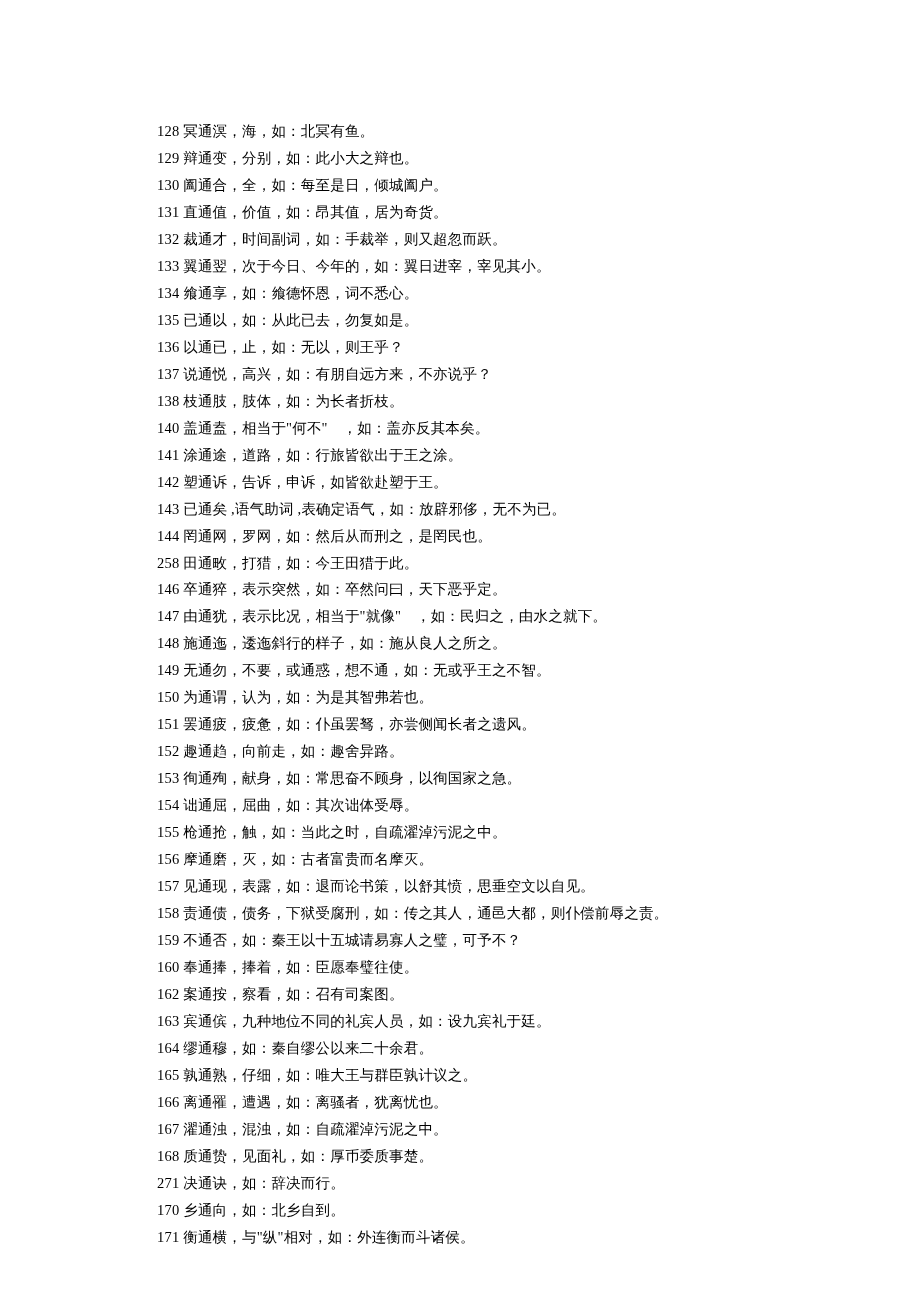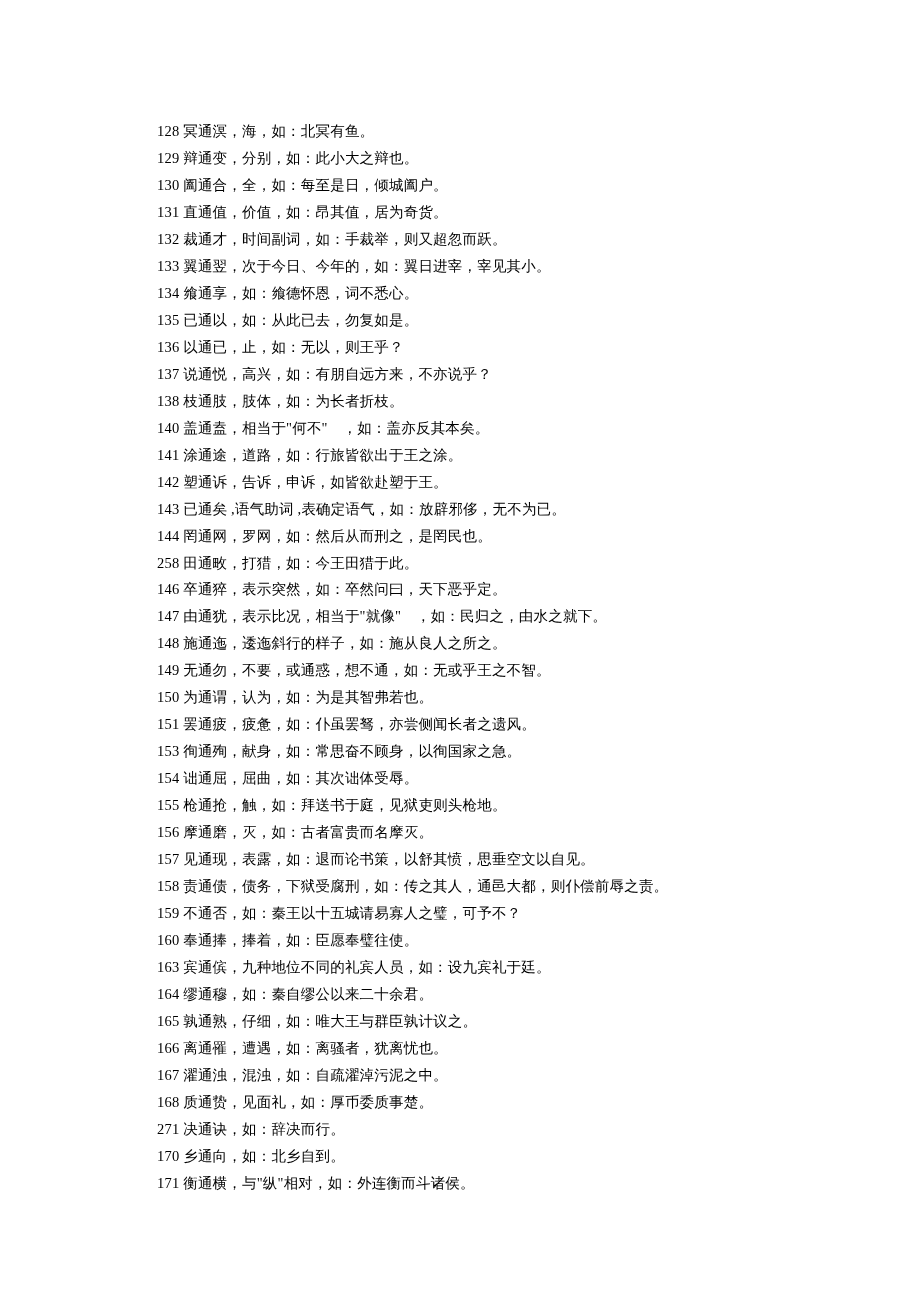--- a/index.html
+++ b/index.html
@@ -45,28 +45,30 @@
     <div class="entry"><span class="num">142</span> <span>塑通诉，告诉，申诉，如皆欲赴塑于王。</span></div>
     <div class="entry"><span class="num">143</span> <span>已通矣 ,语气助词 ,表确定语气，如：放辟邪侈，无不为已。</span></div>
     <div class="entry"><span class="num">144</span> <span>罔通网，罗网，如：然后从而刑之，是罔民也。</span></div>
     <div class="entry"><span class="num">258</span> <span>田通畋，打猎，如：今王田猎于此。</span></div>
     <div class="entry"><span class="num">146</span> <span>卒通猝，表示突然，如：卒然问曰，天下恶乎定。</span></div>
     <div class="entry"><span class="num">147</span> <span>由通犹，表示比况，相当于"就像"　，如：民归之，由水之就下。</span></div>
     <div class="entry"><span class="num">148</span> <span>施通迤，逶迤斜行的样子，如：施从良人之所之。</span></div>
     <div class="entry"><span class="num">149</span> <span>无通勿，不要，或通惑，想不通，如：无或乎王之不智。</span></div>
     <div class="entry"><span class="num">150</span> <span>为通谓，认为，如：为是其智弗若也。</span></div>
     <div class="entry"><span class="num">151</span> <span>罢通疲，疲惫，如：仆虽罢驽，亦尝侧闻长者之遗风。</span></div>
+    <div class="entry"><span class="num">152</span> <span>趣通趋，向前走，如：趣舍异路。</span></div>
     <div class="entry"><span class="num">153</span> <span>徇通殉，献身，如：常思奋不顾身，以徇国家之急。</span></div>
     <div class="entry"><span class="num">154</span> <span>诎通屈，屈曲，如：其次诎体受辱。</span></div>
-    <div class="entry"><span class="num">155</span> <span>枪通抢，触，如：拜送书于庭，见狱吏则头枪地。</span></div>
+    <div class="entry"><span class="num">155</span> <span>枪通抢，触，如：当此之时，自疏濯淖污泥之中。</span></div>
     <div class="entry"><span class="num">156</span> <span>摩通磨，灭，如：古者富贵而名摩灭。</span></div>
     <div class="entry"><span class="num">157</span> <span>见通现，表露，如：退而论书策，以舒其愤，思垂空文以自见。</span></div>
     <div class="entry"><span class="num">158</span> <span>责通债，债务，下狱受腐刑，如：传之其人，通邑大都，则仆偿前辱之责。</span></div>
     <div class="entry"><span class="num">159</span> <span>不通否，如：秦王以十五城请易寡人之璧，可予不？</span></div>
     <div class="entry"><span class="num">160</span> <span>奉通捧，捧着，如：臣愿奉璧往使。</span></div>
+    <div class="entry"><span class="num">162</span> <span>案通按，察看，如：召有司案图。</span></div>
     <div class="entry"><span class="num">163</span> <span>宾通傧，九种地位不同的礼宾人员，如：设九宾礼于廷。</span></div>
     <div class="entry"><span class="num">164</span> <span>缪通穆，如：秦自缪公以来二十余君。</span></div>
     <div class="entry"><span class="num">165</span> <span>孰通熟，仔细，如：唯大王与群臣孰计议之。</span></div>
     <div class="entry"><span class="num">166</span> <span>离通罹，遭遇，如：离骚者，犹离忧也。</span></div>
     <div class="entry"><span class="num">167</span> <span>濯通浊，混浊，如：自疏濯淖污泥之中。</span></div>
     <div class="entry"><span class="num">168</span> <span>质通贽，见面礼，如：厚币委质事楚。</span></div>
     <div class="entry"><span class="num">271</span> <span>决通诀，如：辞决而行。</span></div>
     <div class="entry"><span class="num">170</span> <span>乡通向，如：北乡自到。</span></div>
     <div class="entry"><span class="num">171</span> <span>衡通横，与"纵"相对，如：外连衡而斗诸侯。</span></div>
   </div>

